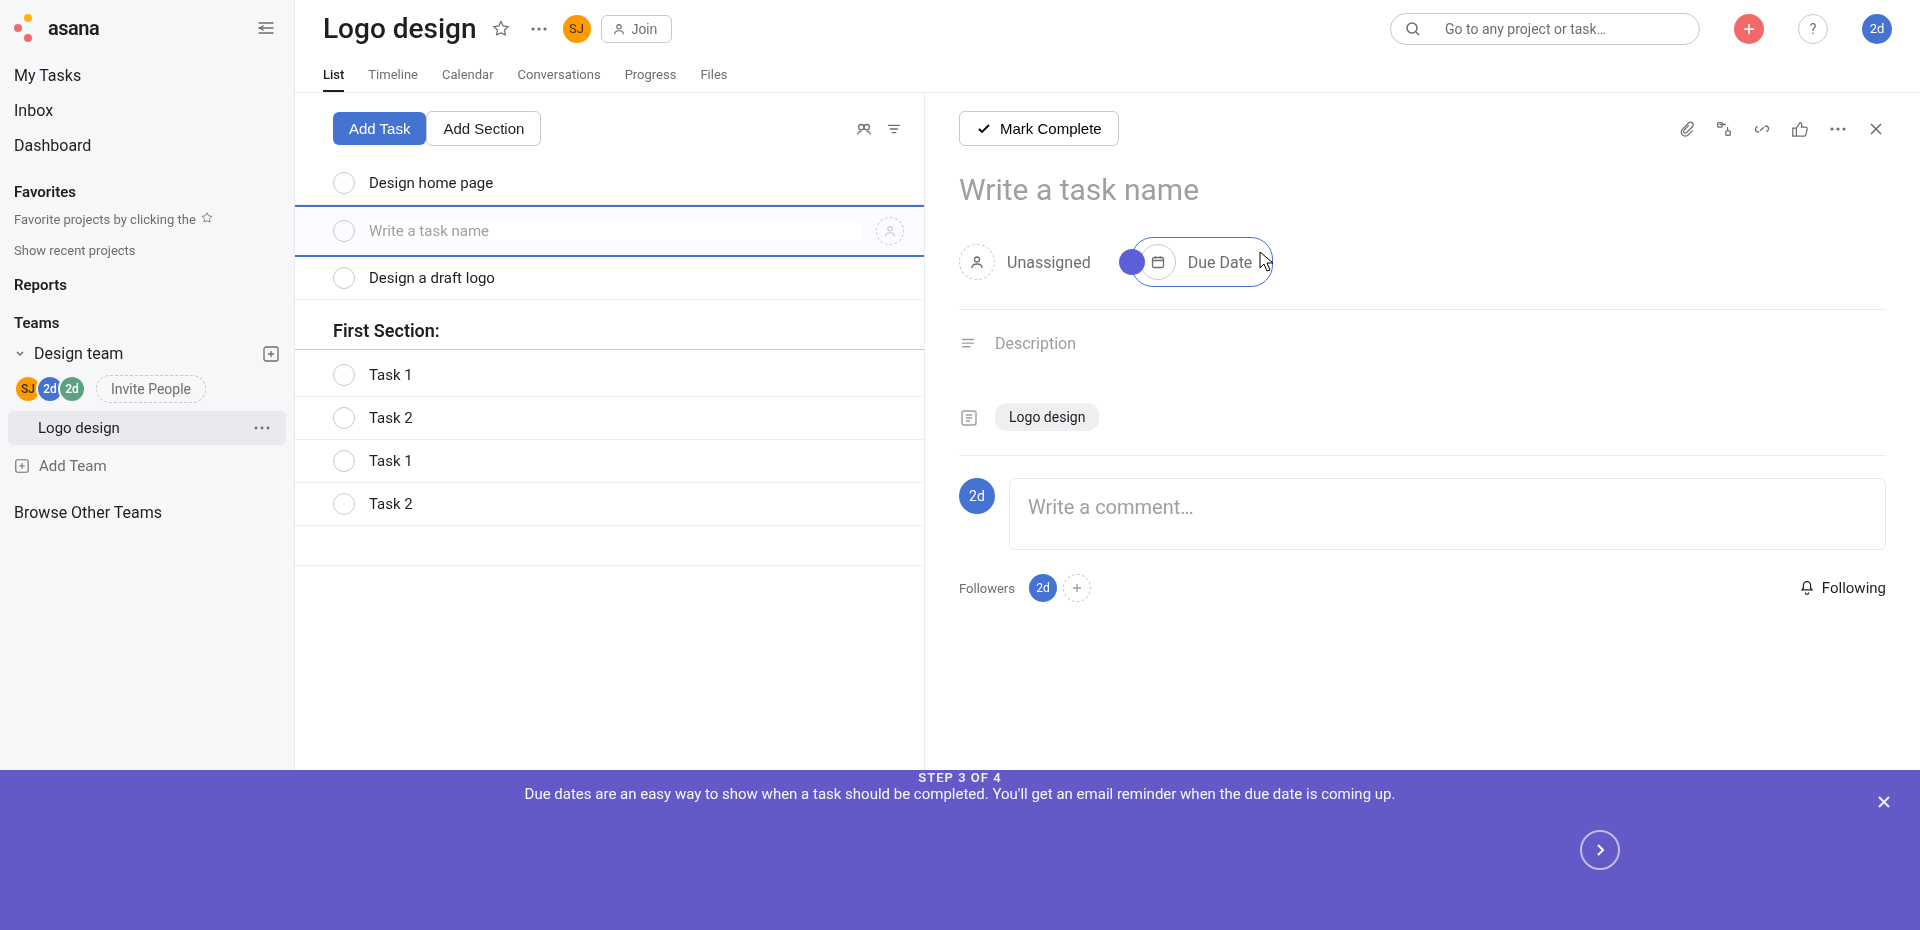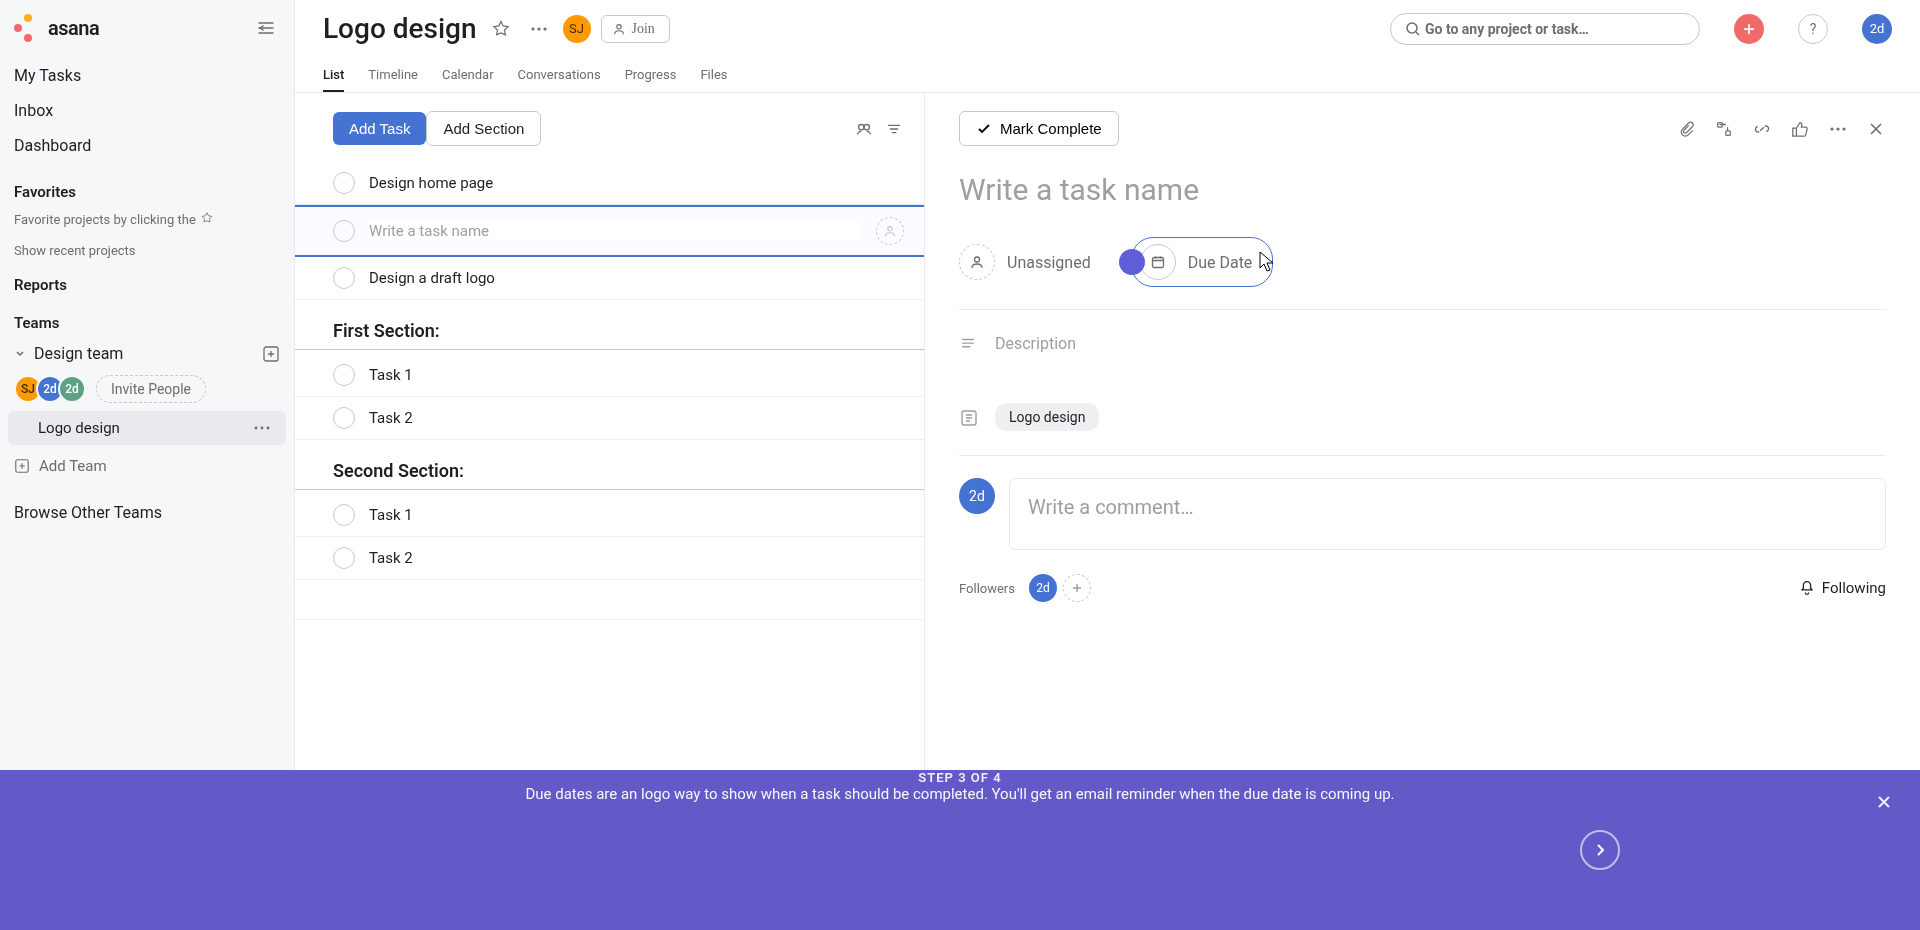--- a/index.html
+++ b/index.html
@@ -206,33 +206,31 @@
   border: 1px solid #c7c9ca;
   border-radius: 6px;
   padding: 5px 14px 5px 10px;
   display: flex;
   align-items: center;
   gap: 6px;
   font-size: 14px;
   color: #6d6e6f;
   cursor: pointer;
   background: #fff;
-  font-family: Liberation Serif, serif;
 }
 .spacer { flex: 1; }
 .search-box {
   width: 310px;
   border: 1px solid #c7c9ca;
   border-radius: 18px;
   padding: 7px 14px;
   display: flex;
   align-items: center;
-  gap: 4px;
-  color: #6d6e6f;
-  font-weight: bold;
+  gap: 24px;
+  color: #6d6e6f;
 }
 .search-box span { font-size: 14px; }
 .omni-btn {
   width: 30px; height: 30px;
   border-radius: 50%;
   background: #f06a6a;
   display: flex; align-items: center; justify-content: center;
   cursor: pointer;
   margin-left: 24px;
 }
@@ -772,21 +770,20 @@
       </div>
       <div class="task-row">
         <span class="check-circle">
             <svg viewBox="0 0 12 12">
               <path d="M2 6l2.5 2.5L10 3" stroke="currentColor" stroke-width="1.6" fill="none"></path>
             </svg>
           </span>
         <span class="task-name">Task 2</span>
       </div>
 
-      <div class="section-heading">Second Section:</div>
       <div class="task-row">
         <span class="check-circle">
             <svg viewBox="0 0 12 12">
               <path d="M2 6l2.5 2.5L10 3" stroke="currentColor" stroke-width="1.6" fill="none"></path>
             </svg>
           </span>
         <span class="task-name">Task 1</span>
       </div>
       <div class="task-row">
         <span class="check-circle">
@@ -908,21 +905,21 @@
           <span>Following</span>
         </span>
       </div>
     </div>
   </div>
 </div>
 
 <div class="onboarding">
   <div class="ob-content">
     <div class="ob-step">STEP 3 OF 4</div>
-    <div class="ob-body">Due dates are an logo way to show when a task should be completed. You'll get an email reminder when the due date is coming up.</div>
+    <div class="ob-body">Due dates are an easy way to show when a task should be completed. You'll get an email reminder when the due date is coming up.</div>
   </div>
   <div class="ob-next">
     <svg viewBox="0 0 16 16" width="16" height="16">
         <path d="M6 3l5 5-5 5" fill="none" stroke="#fff" stroke-width="2"></path>
       </svg>
   </div>
   <div class="ob-close">
     <svg viewBox="0 0 16 16" width="16" height="16">
         <path d="M3 3l10 10M13 3L3 13" stroke="#fff" stroke-width="2"></path>
       </svg>

